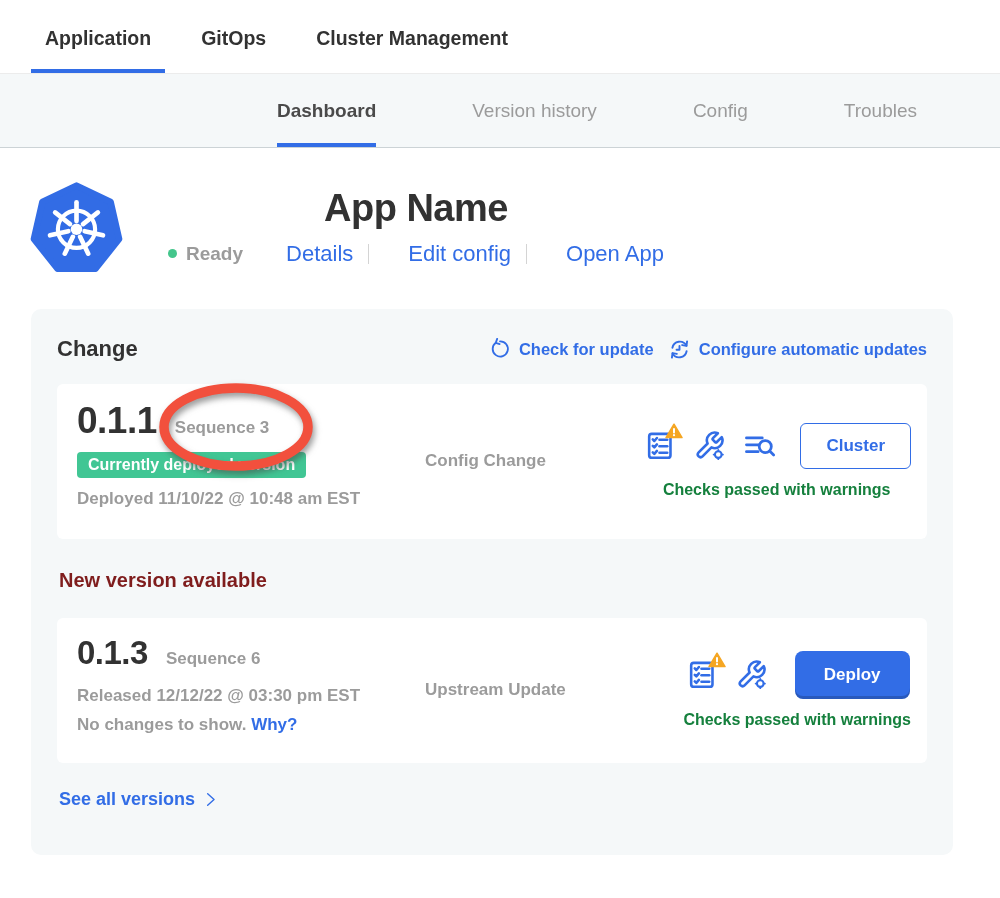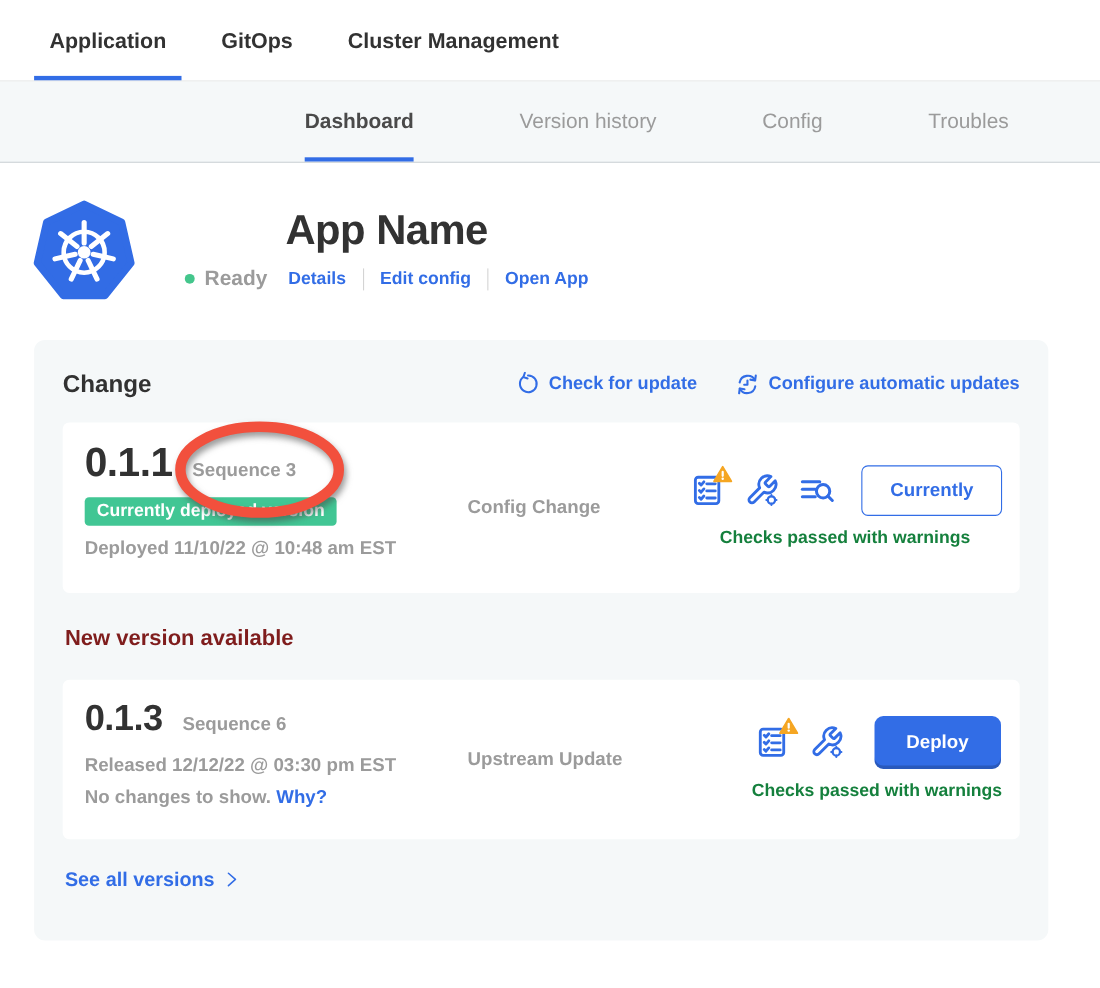--- a/index.html
+++ b/index.html
@@ -19,29 +19,29 @@
     color:#9b9b9b; border-bottom:4px solid transparent; cursor:pointer; white-space:nowrap; }
   .subnav-tab.active { color:#4a4a4a; font-weight:700; border-bottom-color:#326de6; }
 
   
   .app-header { display:flex; align-items:center; gap:45px; margin:32px 0 0 30px; }
   .k8s-logo { width:93px; height:93px; flex:0 0 auto; }
   .app-title { font-size:38px; font-weight:800; letter-spacing:-0.5px; color:#323232;text-align:center; }
   .status-row { display:flex; align-items:center; margin-top:11px; }
   .status-dot { width:9px; height:9px; border-radius:50%; background:#44c68c; margin-right:9px; }
   .status-text { font-size:19px; font-weight:600; color:#9b9b9b; margin-right:19px; }
-  .hlink { font-size:16px; font-weight:700; color:#326de6; text-decoration:none; cursor:pointer; white-space:nowrap; }
+  .hlink { font-size:22px; font-weight:400; color:#326de6; text-decoration:none; cursor:pointer; white-space:nowrap;margin-left:24px; }
   .vdiv { width:1px; height:20px; background:#d4d4d4; margin:0 15px; }
 
   
   .panel { width:922px; height:546px; margin:36px 0 0 31px; background:#f5f8f9; border-radius:10px;
     padding:27px 26px 0 26px; }
   .panel-head { display:flex; align-items:center; }
   .panel-title { font-size:22px; font-weight:800; color:#323232; }
-  .panel-actions { margin-left:auto; display:flex; align-items:center; gap:34px; }
+  .panel-actions { margin-left:auto; display:flex; align-items:center; gap:14px; }
   .action-link { display:flex; align-items:center; gap:8px; color:#326de6; font-size:16.5px; font-weight:700;
     text-decoration:none; cursor:pointer; white-space:nowrap; }
 
   .card { position:relative; background:#ffffff; border-radius:6px; margin-top:22px;
     padding:16px 16px 18px 20px; display:flex; align-items:stretch; }
   .card.current { min-height:155px; }
   .card.available { min-height:145px; margin-top:26px; }
 
   .vcol { width:330px; flex:0 0 auto; }
   .vline { display:flex; align-items:baseline; }
@@ -196,21 +196,21 @@
         </span>
         <span class="icon-wrap">
           <svg class="stroke-ico" viewBox="0 0 24 24" width="33" height="33" stroke-width="2">
             <line x1="2.5" y1="6.5" x2="14" y2="6.5"></line>
             <line x1="2.5" y1="11.5" x2="11" y2="11.5"></line>
             <line x1="2.5" y1="16.5" x2="11" y2="16.5"></line>
             <circle cx="16.2" cy="12.8" r="4.4"></circle>
             <line x1="19.4" y1="16" x2="22.3" y2="18.9"></line>
           </svg>
         </span>
-        <button class="btn-outline">Currently</button>
+        <button class="btn-outline">Cluster</button>
       </div>
       <div class="checks">Checks passed with warnings</div>
     </div>
 
     <div class="annotation">
       <svg viewBox="0 0 158 94" width="158" height="94">
         <ellipse cx="79" cy="46" rx="72" ry="39" fill="none" stroke="#f2503d" stroke-width="9.5"></ellipse>
       </svg>
     </div>
   </div>

